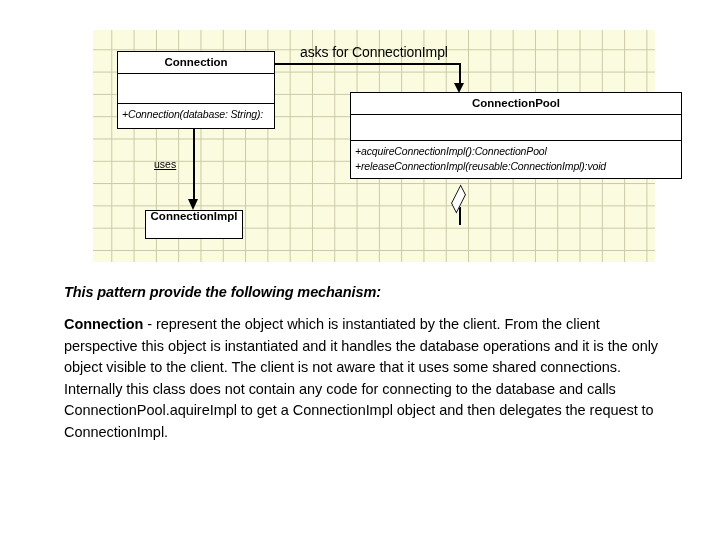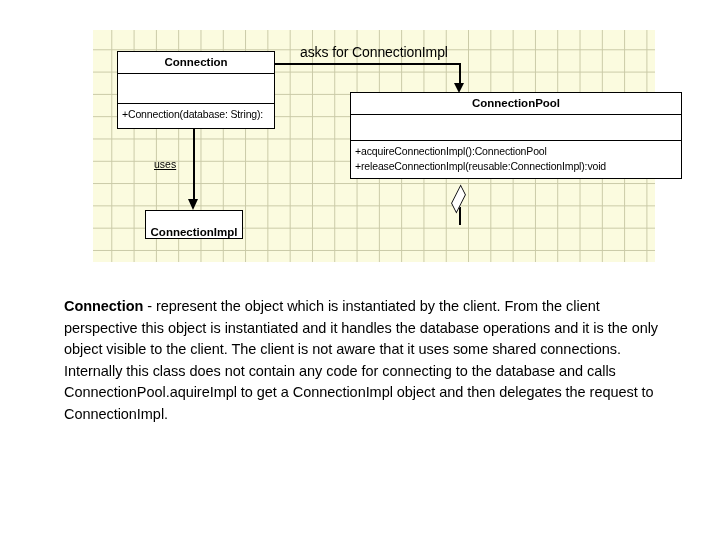--- a/index.html
+++ b/index.html
@@ -47,20 +47,21 @@
   }
   .compartment-div {
     border-top: 1.6px solid #000000;
     box-sizing: border-box;
   }
   .attrs-area {
     height: 26px;
   }
   .ops-area {
     padding: 3px 8px 3px 0;
+    font-style: italic;
   }
   .op-line {
     font-size: 10.5px;
     line-height: 15.5px;
     padding-left: 4px;
     white-space: nowrap;
     letter-spacing: -0.15px;
   }
   .op-static {
     text-decoration: underline;
@@ -73,21 +74,21 @@
   #box-connection .attrs-area { height: 30px; }
   #box-connection .ops-area   { height: 25px; }
 
   #box-connectionpool {
     left: 257px; top: 62px; width: 332px;
   }
   #box-connectionpool .attrs-area { height: 26px; }
 
   #box-connectionimpl {
     left: 52px; top: 180px; width: 98px; height: 29px;
-    display: flex; align-items: flex-end; justify-content: center;
+    display: flex; align-items: flex-start; justify-content: center;
   }
   #box-connectionimpl .class-title { padding: 0; }
 
   
   .conn-line {
     position: absolute;
     background: #000000;
   }
   .h-line { height: 1.6px; }
   .v-line { width: 1.6px; }
@@ -198,14 +199,15 @@
   <div class="conn-line v-line" id="uses-v"></div>
   <div id="uses-arrow"></div>
   <div id="uses-label">uses</div>
 
   <div class="conn-line v-line" id="agg-stem"></div>
   <div id="agg-diamond"></div>
 
 </div>
 
 <div id="prose">
+  <div id="prose-heading">This pattern provide the following mechanism:</div>
   <div id="prose-body"><b>Connection</b><span> - represent the object which is instantiated by the client. From the client perspective this object is instantiated and it handles the database operations and it is the only object visible to the client. The client is not aware that it uses  some shared connections. Internally this class does not contain any code for connecting to the database and calls ConnectionPool.aquireImpl to get a ConnectionImpl object and then delegates the request to ConnectionImpl.</span></div>
 </div>
 
 </body></html>

